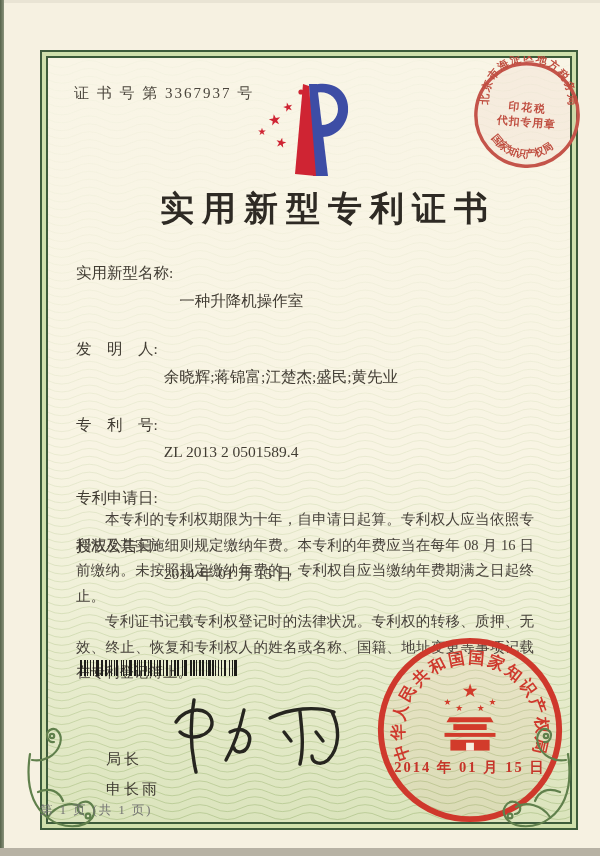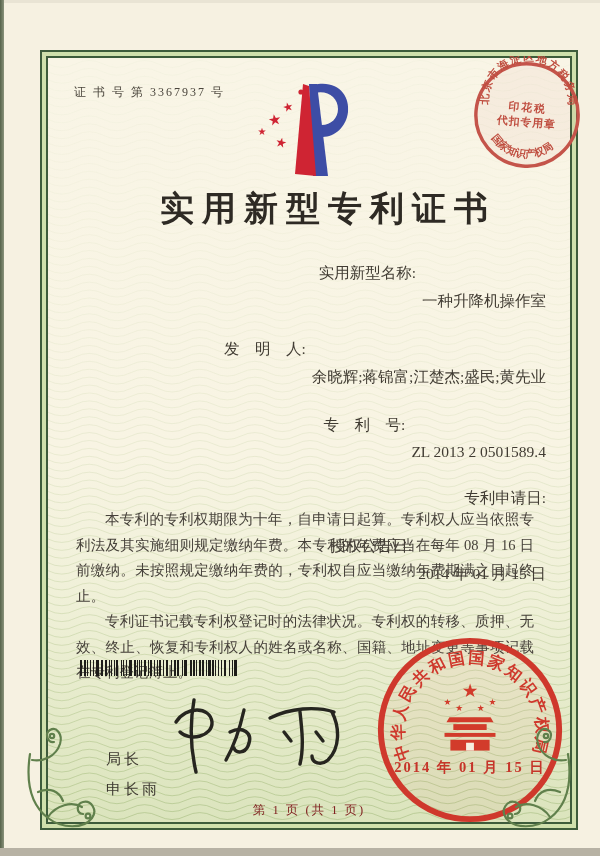--- a/index.html
+++ b/index.html
@@ -20,36 +20,36 @@
     background:#cfe0ac;border:2px solid #3d5c3b;box-sizing:border-box;
   }
   .frame-inner{
     position:absolute;left:4px;top:4px;right:4px;bottom:4px;
     border:2px solid #3d5c3b;box-sizing:border-box;
     background:linear-gradient(180deg,#f9f5e6 0%,#f8f4e3 52%,#eff0d7 72%,#e3e9c7 88%,#dbe4bd 100%);
     overflow:hidden;
   }
   .waves{position:absolute;left:0;top:0;width:100%;height:100%;}
 
-  .cert-no{position:absolute;left:74px;top:84px;font-size:12px;letter-spacing:2px;color:#4a453c;}
+  .cert-no{position:absolute;left:74px;top:84px;font-size:15px;letter-spacing:2px;color:#4a453c;}
   .logo{position:absolute;left:250px;top:78px;width:100px;height:102px;}
   .title{
     position:absolute;left:40px;top:186px;width:576px;text-align:center;
     font-size:34px;font-weight:bold;letter-spacing:8px;color:#2e2a24;
   }
   .fields{position:absolute;left:76px;top:263px;width:470px;font-size:15.5px;}
-  .field-row{display:flex;margin-bottom:27px;white-space:pre;justify-content:flex-end;}
+  .field-row{display:flex;margin-bottom:27px;white-space:pre;}
   .field-label{color:#413c33;}
   .field-value{color:#413c33;margin-left:6px;white-space:pre-wrap;margin-top:28px;}
   .paras{position:absolute;left:76px;top:507px;width:458px;font-size:14.5px;line-height:25.5px;text-align:justify;color:#46413a;}
   .paras p{margin:0;text-indent:2em;}
   .barcode{position:absolute;left:80px;top:660px;width:162px;height:16px;}
   .sig-labels{position:absolute;left:106px;top:744px;font-size:15px;letter-spacing:3px;line-height:30px;color:#3c382f;}
   .sig-svg{position:absolute;left:158px;top:686px;}
-  .footer{position:absolute;left:40px;top:802px;width:538px;text-align:center;font-size:12.5px;letter-spacing:2px;color:#7f1d1d;}
+  .footer{position:absolute;left:40px;top:802px;width:538px;text-align:left;font-size:12.5px;letter-spacing:2px;color:#737373;}
 
   .office-seal{position:absolute;left:372px;top:632px;width:196px;height:196px;}
   .office-seal-date{
     position:absolute;left:372px;top:758px;width:196px;text-align:center;
     font-size:14.5px;letter-spacing:2px;color:#c6352a;font-weight:bold;
   }
   .tax-seal{position:absolute;left:468px;top:56px;width:118px;height:118px;}
 
   .flourish{position:absolute;width:120px;height:120px;}
   .flourish.bl{left:16px;top:716px;}

